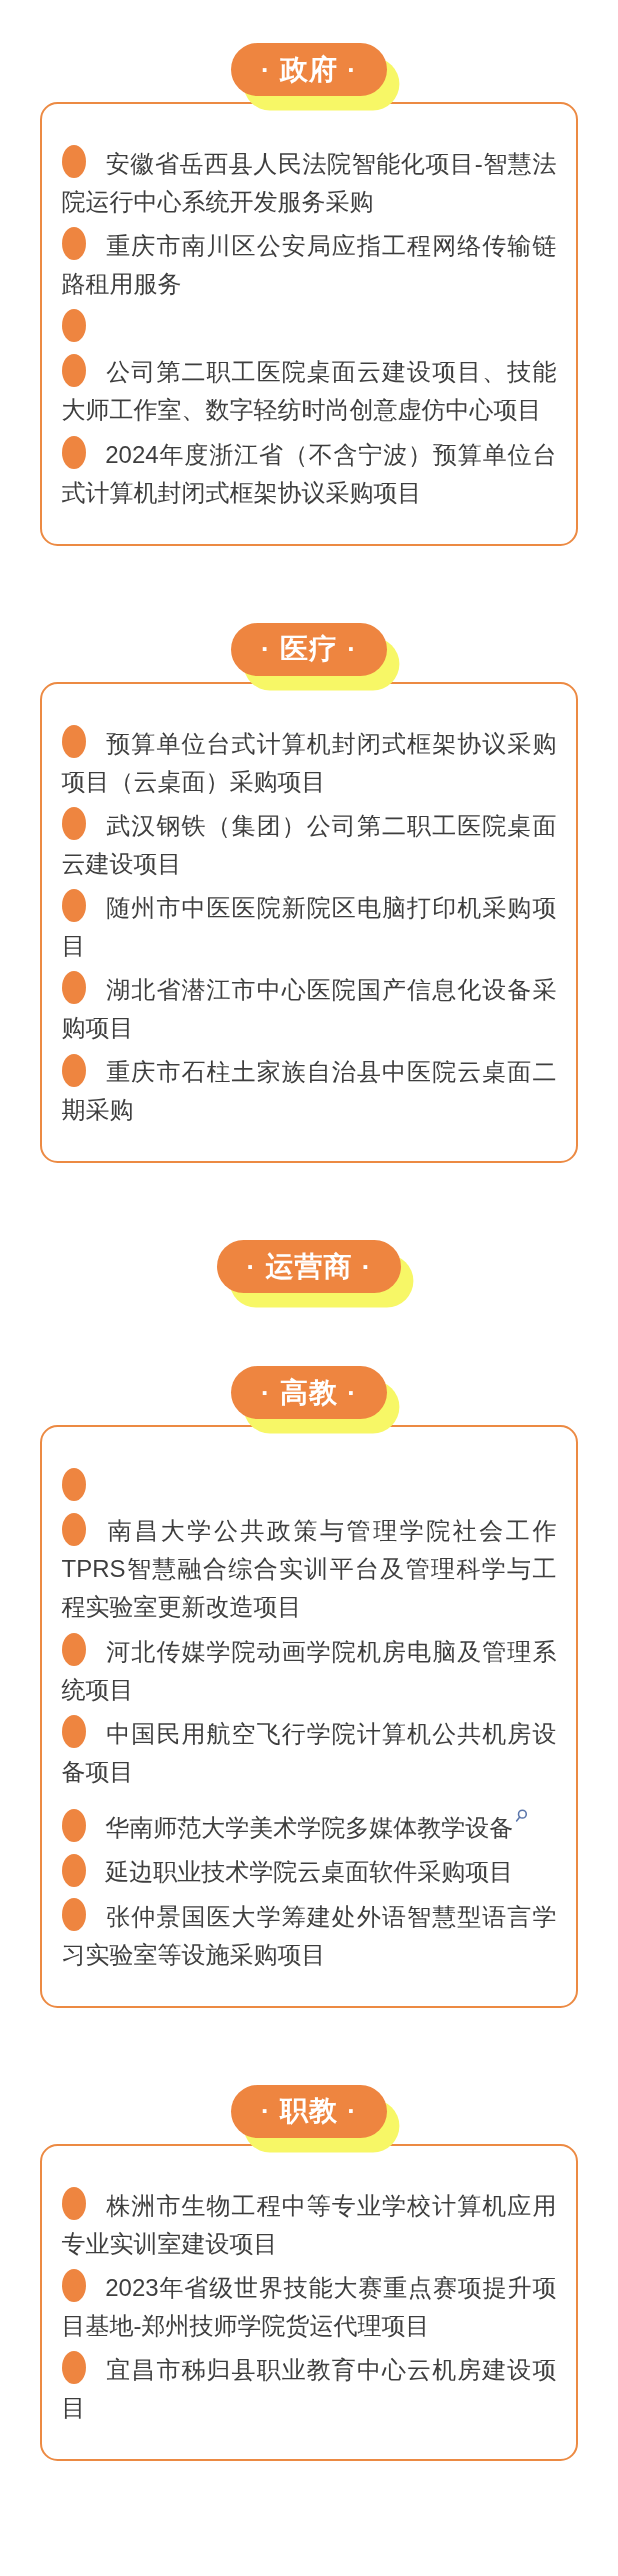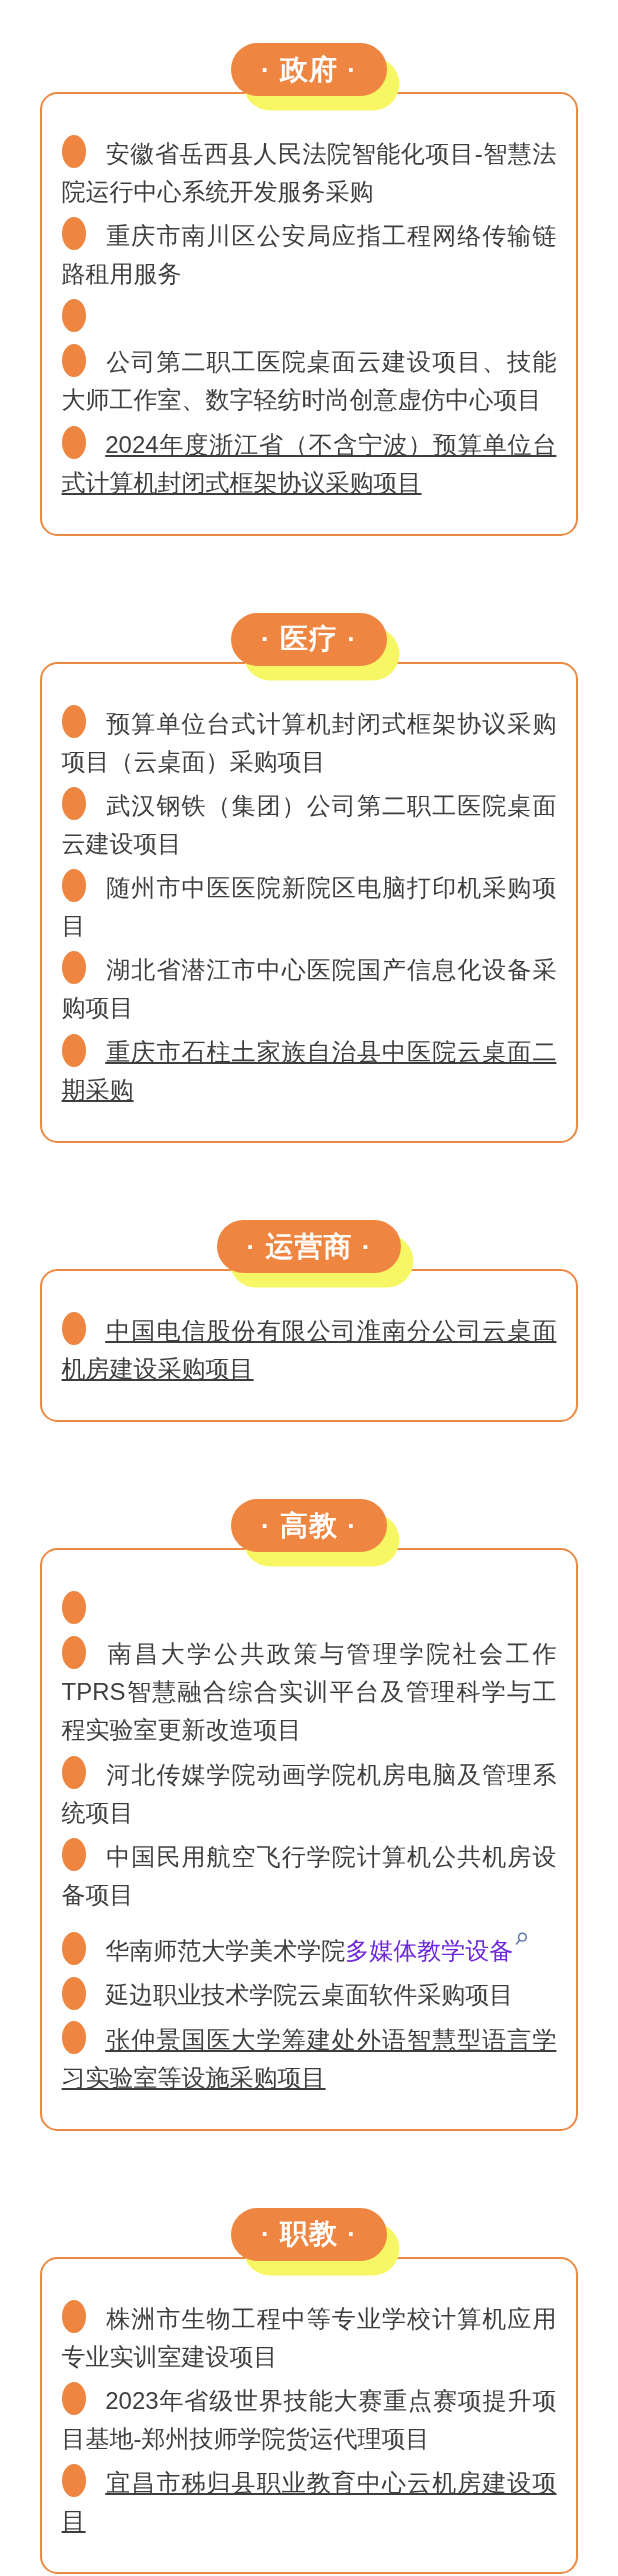--- a/index.html
+++ b/index.html
@@ -42,47 +42,47 @@
     font-weight: bold;
     line-height: 1;
     padding: 0 9.3px;
   }
 
   
   .box {
     position: relative;
     z-index: 1;
     text-align: left;
-    margin: 0 40px;
+    margin: 10px 40px;
     background: #ffffff;
     border: 2.1px solid #ec8a43;
     border-radius: 17.5px;
     padding: 41px 19.6px 32px;
   }
   .item {
     margin: 0 0 6.2px;
     font-size: 24px;
     line-height: 38px;
     color: #3e3e3e;
     text-align: justify;
   }
-  .item:last-child { margin-bottom: 0; text-decoration: underline; }
+  .item:last-child { margin-bottom: 0; }
 
   .bullet {
     display: inline-block;
     width: 24px;
     height: 33px;
     border-radius: 50%;
     background: #ee8540;
     margin-right: 19.6px;
     vertical-align: -6.2px;
   }
 
   .keyword-link {
-    color: #6d28d9;
+    color: #404040;
     cursor: pointer;
   }
   .search-icon {
     display: inline-block;
     vertical-align: 12.4px;
     margin-left: 1px;
   }
   .search-icon svg { display: inline-block; }
 </style>
 </head>
@@ -108,22 +108,20 @@
         <p class="item"><span class="bullet"></span><span>预算单位台式计算机封闭式框架协议采购项目（云桌面）采购项目</span></p>
         <p class="item"><span class="bullet"></span><span>武汉钢铁（集团）公司第二职工医院桌面云建设项目</span></p>
         <p class="item"><span class="bullet"></span><span>随州市中医医院新院区电脑打印机采购项目</span></p>
         <p class="item"><span class="bullet"></span><span>湖北省潜江市中心医院国产信息化设备采购项目</span></p>
         <p class="item"><span class="bullet"></span><span>重庆市石柱土家族自治县中医院云桌面二期采购</span></p>
       </div></section>
     <section class="section"><div class="badge">
         <span class="dot">·</span>
         <span>运营商</span>
         <span class="dot">·</span>
-      </div><div class="box">
-        <p class="item"><span class="bullet"></span><span>中国电信股份有限公司淮南分公司云桌面机房建设采购项目</span></p>
       </div></section>
     <section class="section"><div class="badge">
         <span class="dot">·</span>
         <span>高教</span>
         <span class="dot">·</span>
       </div><div class="box">
         <p class="item"><span class="bullet"></span></p>
         <p class="item"><span class="bullet"></span><span>南昌大学公共政策与管理学院社会工作TPRS智慧融合综合实训平台及管理科学与工程实验室更新改造项目</span></p>
         <p class="item"><span class="bullet"></span><span>河北传媒学院动画学院机房电脑及管理系统项目</span></p>
         <p class="item"><span class="bullet"></span><span>中国民用航空飞行学院计算机公共机房设备项目</span></p>

